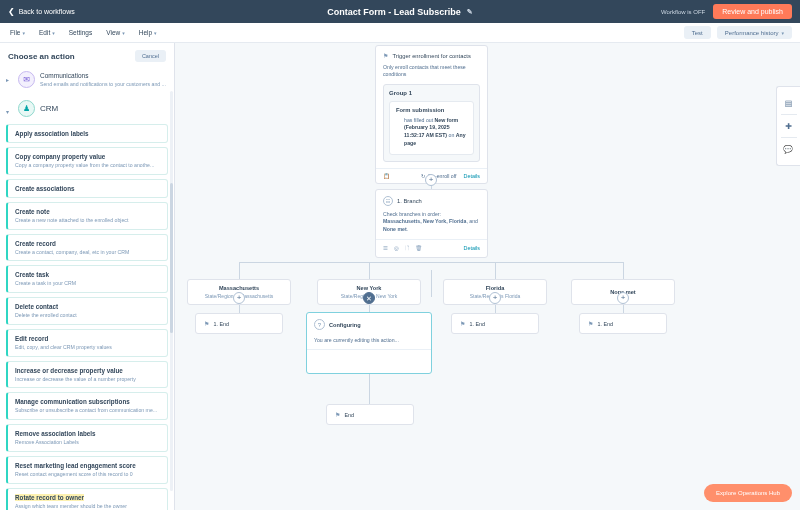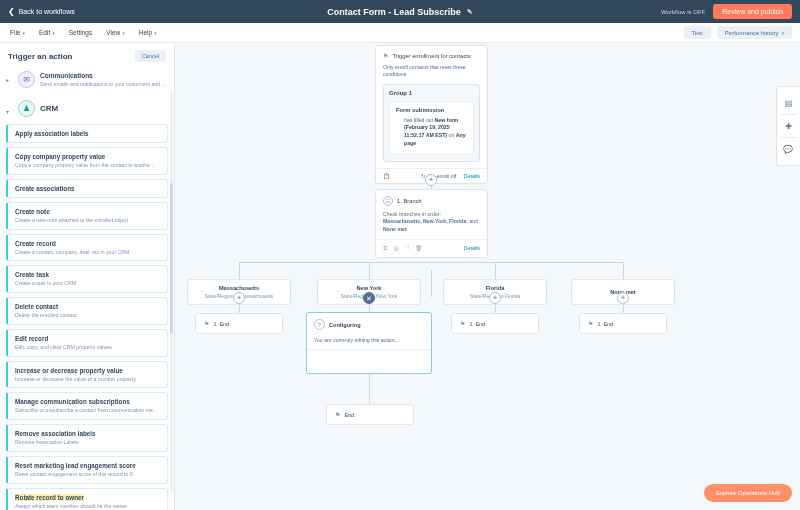--- a/index.html
+++ b/index.html
@@ -82,21 +82,21 @@
   }
   .cat-chevron { font-size: 6px; color: #7c98b6; width: 7px; padding-top: 5px; cursor: pointer; }
   .cat-icon {
     width: 17px; height: 17px; border-radius: 50%; flex: none;
     display: flex; align-items: center; justify-content: center;
     font-size: 8px;
   }
   .cat-icon.comm { border: 1px solid #c7b9f0; background:#f3f0fd; color: #7c62d8; }
   .cat-icon.crm { border: 1px solid #8fd8cd; background:#e8f8f5; color: #00a4a6; }
   .cat-text { padding-top: 1px; }
-  .cat-name { font-size: 6.5px; font-weight: bold; color: #33475b; }
+  .cat-name { font-size: 6.5px; font-weight: normal; color: #33475b; }
   .cat-desc { font-size: 5.2px; color: #7c98b6; margin-top: 1.5px; line-height: 1.3; }
   .cat-row.big { align-items: center; padding: 6px 0 7px 0; }
   .cat-row.big .cat-name { font-size: 8px; }
 
   .action-card {
     border: 1px solid #d6eeec; border-left: 2.5px solid #2fd6c3;
     border-radius: 3px; background: #fff; padding: 5px 7px;
     margin-bottom: 4px; cursor: pointer;
   }
   .action-title { font-size: 6.3px; font-weight: bold; color: #33475b; }
@@ -258,21 +258,21 @@
         <span>Performance history</span>
         <span class="caret">▾</span>
       </button>
     </div>
   </div>
 
   <div class="body-area">
 
     <div class="sidebar">
       <div class="sidebar-header">
-        <span class="sidebar-title">Trigger an action</span>
+        <span class="sidebar-title">Choose an action</span>
         <button class="btn-cancel">Cancel</button>
       </div>
       <div class="sidebar-scroll">
 
         <div class="cat-row">
           <span class="cat-chevron">▸</span>
           <span class="cat-icon comm">✉</span>
           <span class="cat-text">
             <span class="cat-name" style="display:block">Communications</span>
             <span class="cat-desc" style="display:block">Send emails and notifications to your customers and ...</span>

